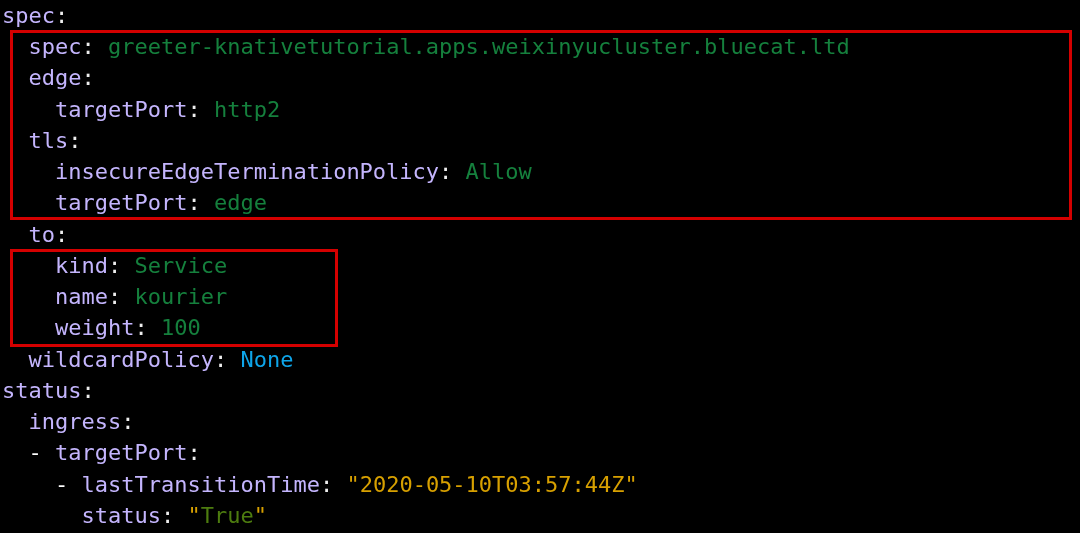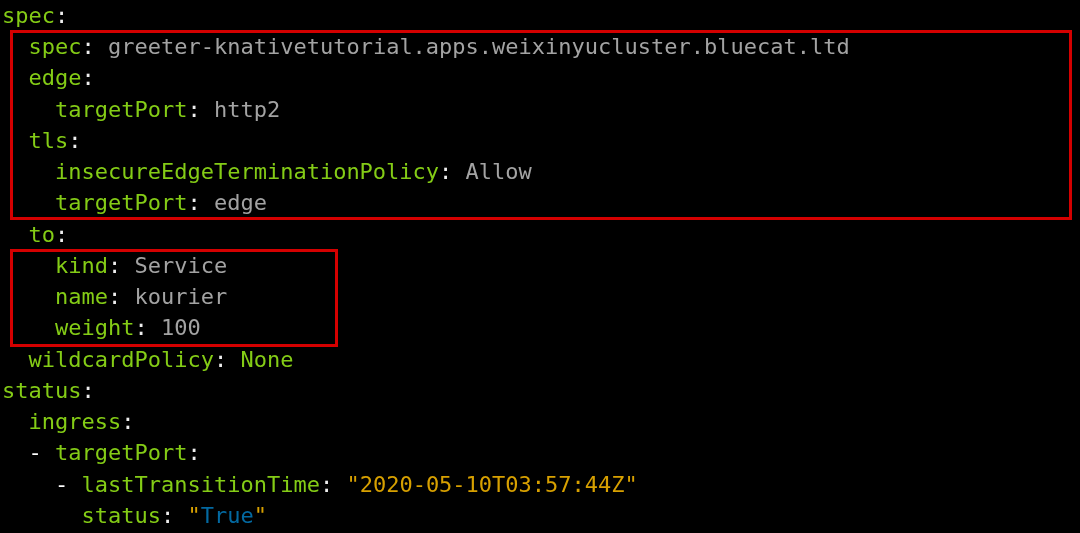--- a/index.html
+++ b/index.html
@@ -13,25 +13,25 @@
     width: 1080px;
     height: 533px;
     overflow: hidden;
   }
   pre {
     margin: 0;
     padding: 0 0 0 2px;
     white-space: pre;
     position: relative;
   }
-  .kw    { color: #84cc16; }  
-  .val   { color: #a3a3a3; }  
+  .kw    { color: #c4b5fd; }  
+  .val   { color: #15803d; }  
   .str   { color: #d7a000; }  
-  .true  { color: #0369a1; text-align: center; }  
-  .none  { color: #84cc16; }  
+  .true  { color: #4d7c0f; text-align: center; }  
+  .none  { color: #0ea5e9; }  
   .dash  { color: #ffffff; }
   .redbox {
     position: absolute;
     border: 3px solid #d40000;
     box-sizing: border-box;
     pointer-events: none;
   }
   #box1 {
     left: 10px;
     top: 30px;

